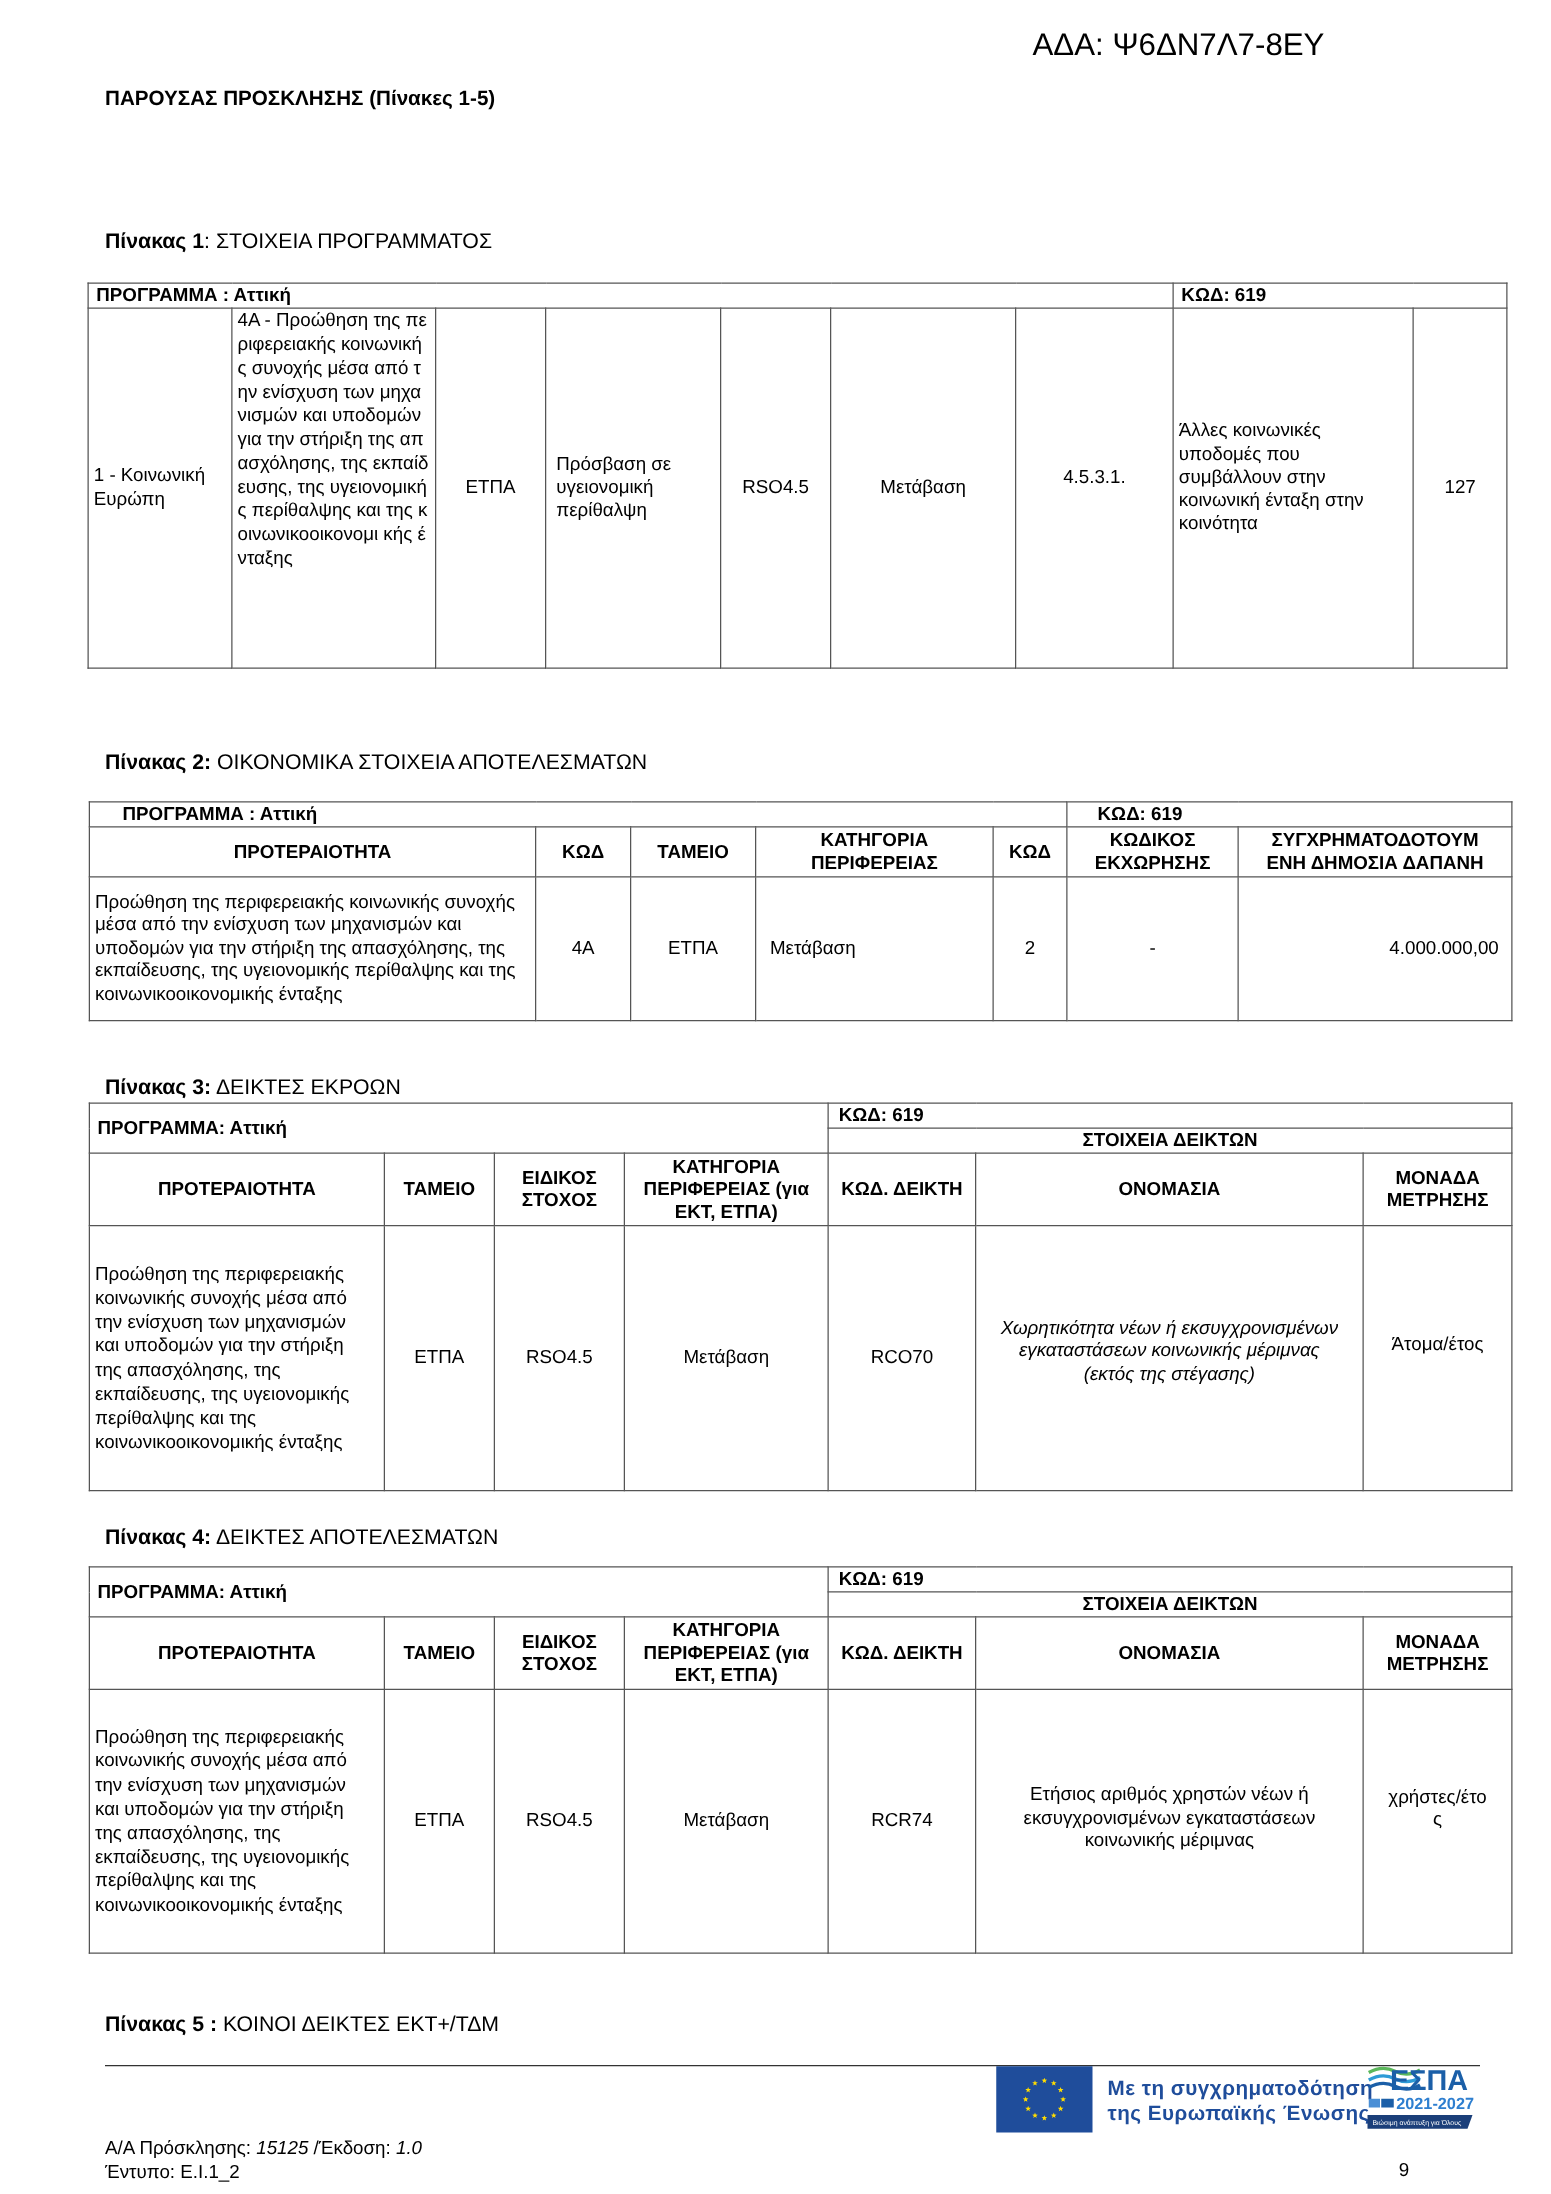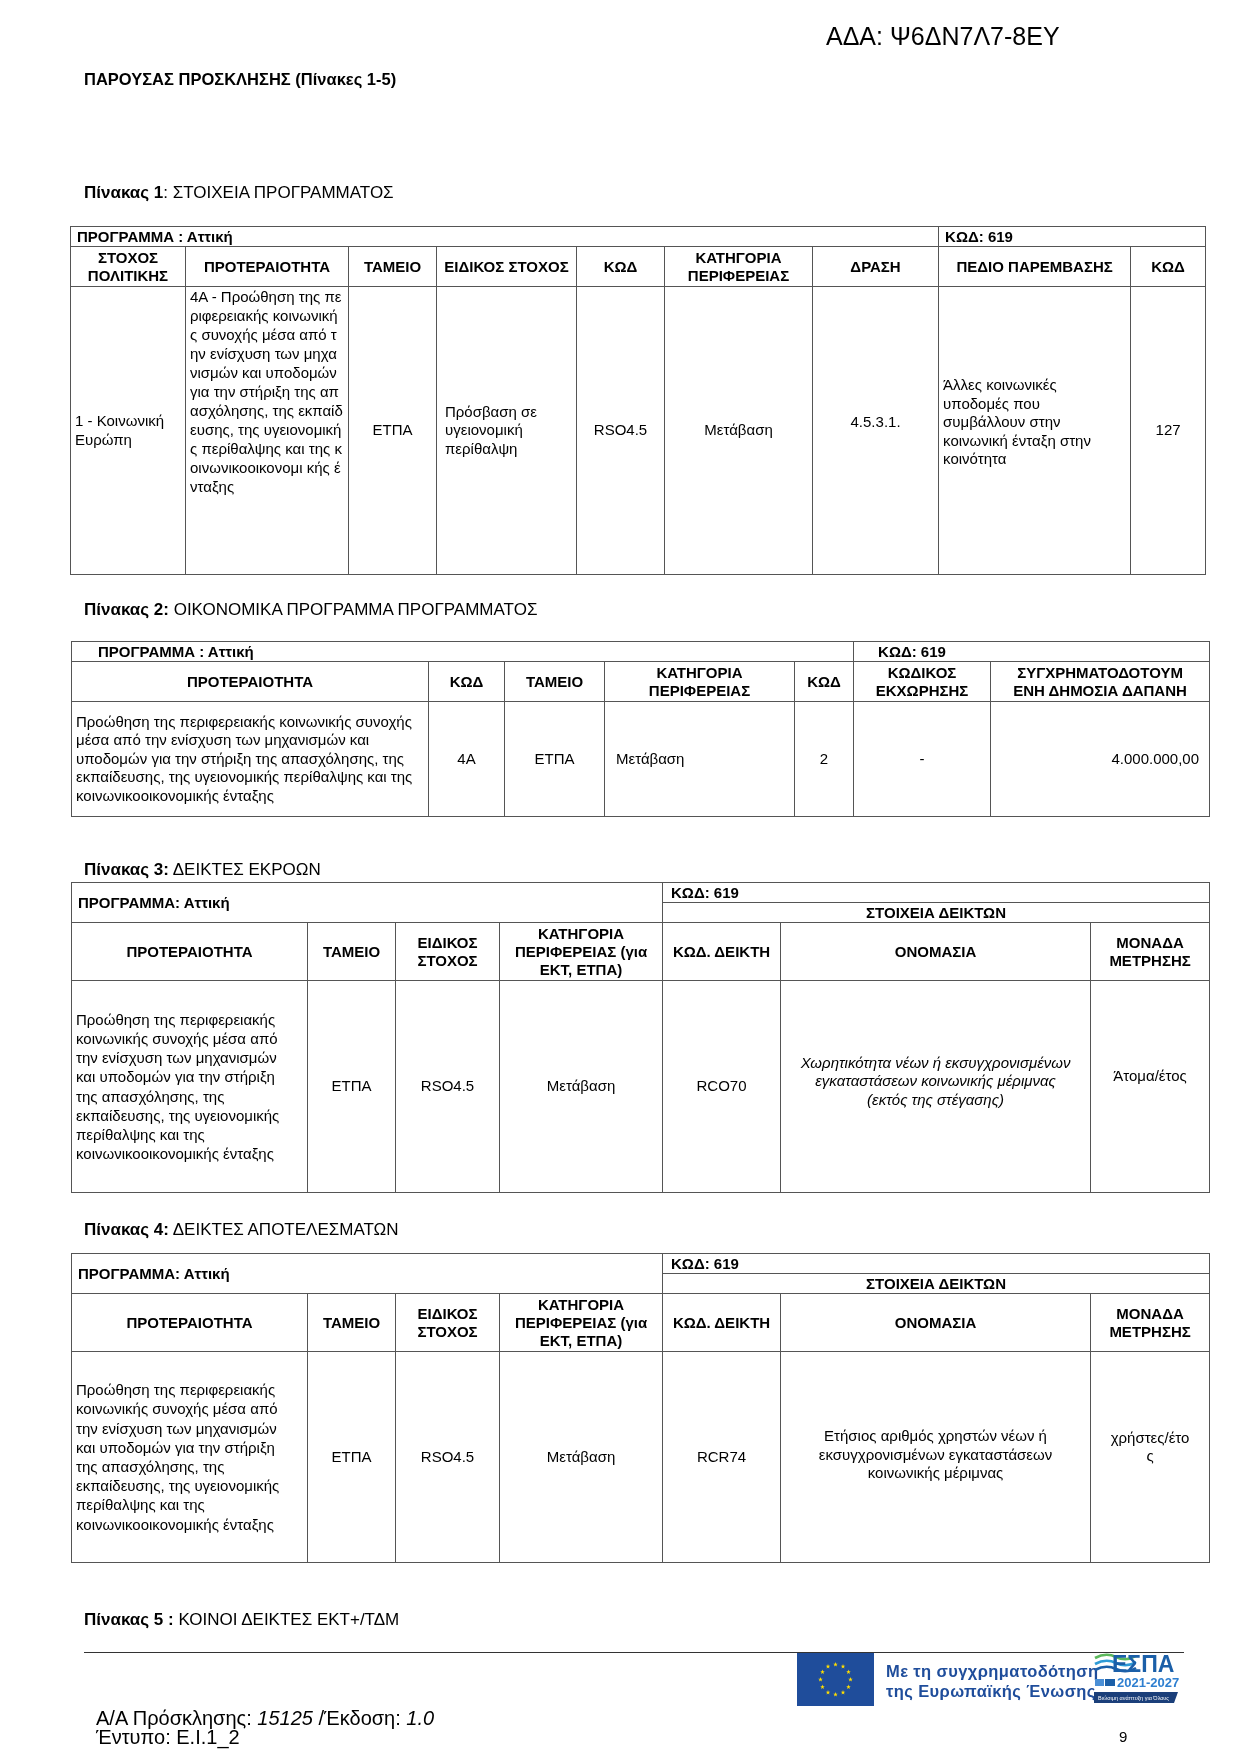--- a/index.html
+++ b/index.html
@@ -16,21 +16,21 @@
   table.doc td.h { font-weight:bold; text-align:center; line-height:18px; }
   table.doc td.pl { font-weight:bold; text-align:left; padding-left:6px; }
   table.doc td.c { text-align:center; }
   table.doc td.l { text-align:left; }
   table.doc td.r { text-align:right; padding-right:10px; }
   table.doc td.top { vertical-align:top; }
   .footer-line { left:84px; top:1652px; width:1100px; height:0; border-top:1.3px solid #333; }
   .eu-flag { left:797px; top:1653px; width:77px; height:53px; background:#1f4d9b; }
   .eu-text { left:886px; top:1661px; font-size:16.5px; line-height:20px; color:#1f4d9b; font-weight:bold; white-space:nowrap; letter-spacing:0.4px; }
   .espa { left:1092px; top:1648px; width:90px; height:62px; }
-  .foot-text { left:96px; top:1709px; font-size:20px; line-height:19px; white-space:nowrap; }
+  .foot-text { left:84px; top:1709px; font-size:15px; line-height:19px; white-space:nowrap; }
   .page-num { left:1119px; top:1728px; font-size:15px; }
 </style>
 </head>
 <body>
 
 <div class="abs ada">ΑΔΑ: Ψ6ΔΝ7Λ7-8ΕΥ</div>
 <div class="abs heading">
   <span><span>ΠΑΡΟΥΣΑΣ ΠΡΟΣΚΛΗΣΗΣ</span><span> (Πίνακες 1-5)</span></span>
 </div>
 
@@ -44,47 +44,36 @@
       <col style="width:88px">
       <col style="width:148px">
       <col style="width:126px">
       <col style="width:192px">
       <col style="width:75px">
   </colgroup>
   <tbody>
       <tr style="height:20px;">
     <td class="pl" colspan="7" style="line-height:16px;">ΠΡΟΓΡΑΜΜΑ : Αττική</td>
     <td class="pl" colspan="2" style="line-height:16px;">ΚΩΔ: 619</td>
-  </tr>
-  <tr style="height:40px;">
-    <td class="h">ΣΤΟΧΟΣ ΠΟΛΙΤΙΚΗΣ</td>
-    <td class="h">ΠΡΟΤΕΡΑΙΟΤΗΤΑ</td>
-    <td class="h">ΤΑΜΕΙΟ</td>
-    <td class="h">ΕΙΔΙΚΟΣ ΣΤΟΧΟΣ</td>
-    <td class="h">ΚΩΔ</td>
-    <td class="h">ΚΑΤΗΓΟΡΙΑ ΠΕΡΙΦΕΡΕΙΑΣ</td>
-    <td class="h">ΔΡΑΣΗ</td>
-    <td class="h">ΠΕΔΙΟ ΠΑΡΕΜΒΑΣΗΣ</td>
-    <td class="h">ΚΩΔ</td>
   </tr>
   <tr style="height:288px;">
     <td class="l" style="padding-right:18px;">1 - Κοινωνική Ευρώπη</td>
     <td class="l top" style="font-size:15px; line-height:19px; padding-top:0; word-break:break-all;">4Α - Προώθηση της περιφερειακής κοινωνικής συνοχής μέσα από την ενίσχυση των μηχανισμών και υποδομών για την στήριξη της απασχόλησης, της εκπαίδευσης, της υγειονομικής περίθαλψης και της κοινωνικοοικονομι κής ένταξης</td>
     <td class="c">ΕΤΠΑ</td>
     <td class="l" style="padding-left:8px;">Πρόσβαση σε υγειονομική περίθαλψη</td>
     <td class="c">RSO4.5</td>
     <td class="c">Μετάβαση</td>
     <td class="c" style="padding-bottom:16px;">4.5.3.1.</td>
     <td class="l" style="padding-bottom:16px;">Άλλες κοινωνικές υποδομές που συμβάλλουν στην κοινωνική ένταξη στην κοινότητα</td>
     <td class="c">127</td>
   </tr>
 </tbody>
   </table>
 
-<div class="abs tcap" style="top:600px;"><b>Πίνακας 2:</b><span> ΟΙΚΟΝΟΜΙΚΑ ΠΡΟΓΡΑΜΜΑ ΠΡΟΓΡΑΜΜΑΤΟΣ</span></div>
+<div class="abs tcap" style="top:600px;"><b>Πίνακας 2:</b><span> ΟΙΚΟΝΟΜΙΚΑ ΣΤΟΙΧΕΙΑ ΑΠΟΤΕΛΕΣΜΑΤΩΝ</span></div>
 <table class="doc" style="left:71px; top:641px; width:1138px;">
   <colgroup>
     <col style="width:357px">
       <col style="width:76px">
       <col style="width:100px">
       <col style="width:190px">
       <col style="width:59px">
       <col style="width:137px">
       <col style="width:219px">
   </colgroup>

